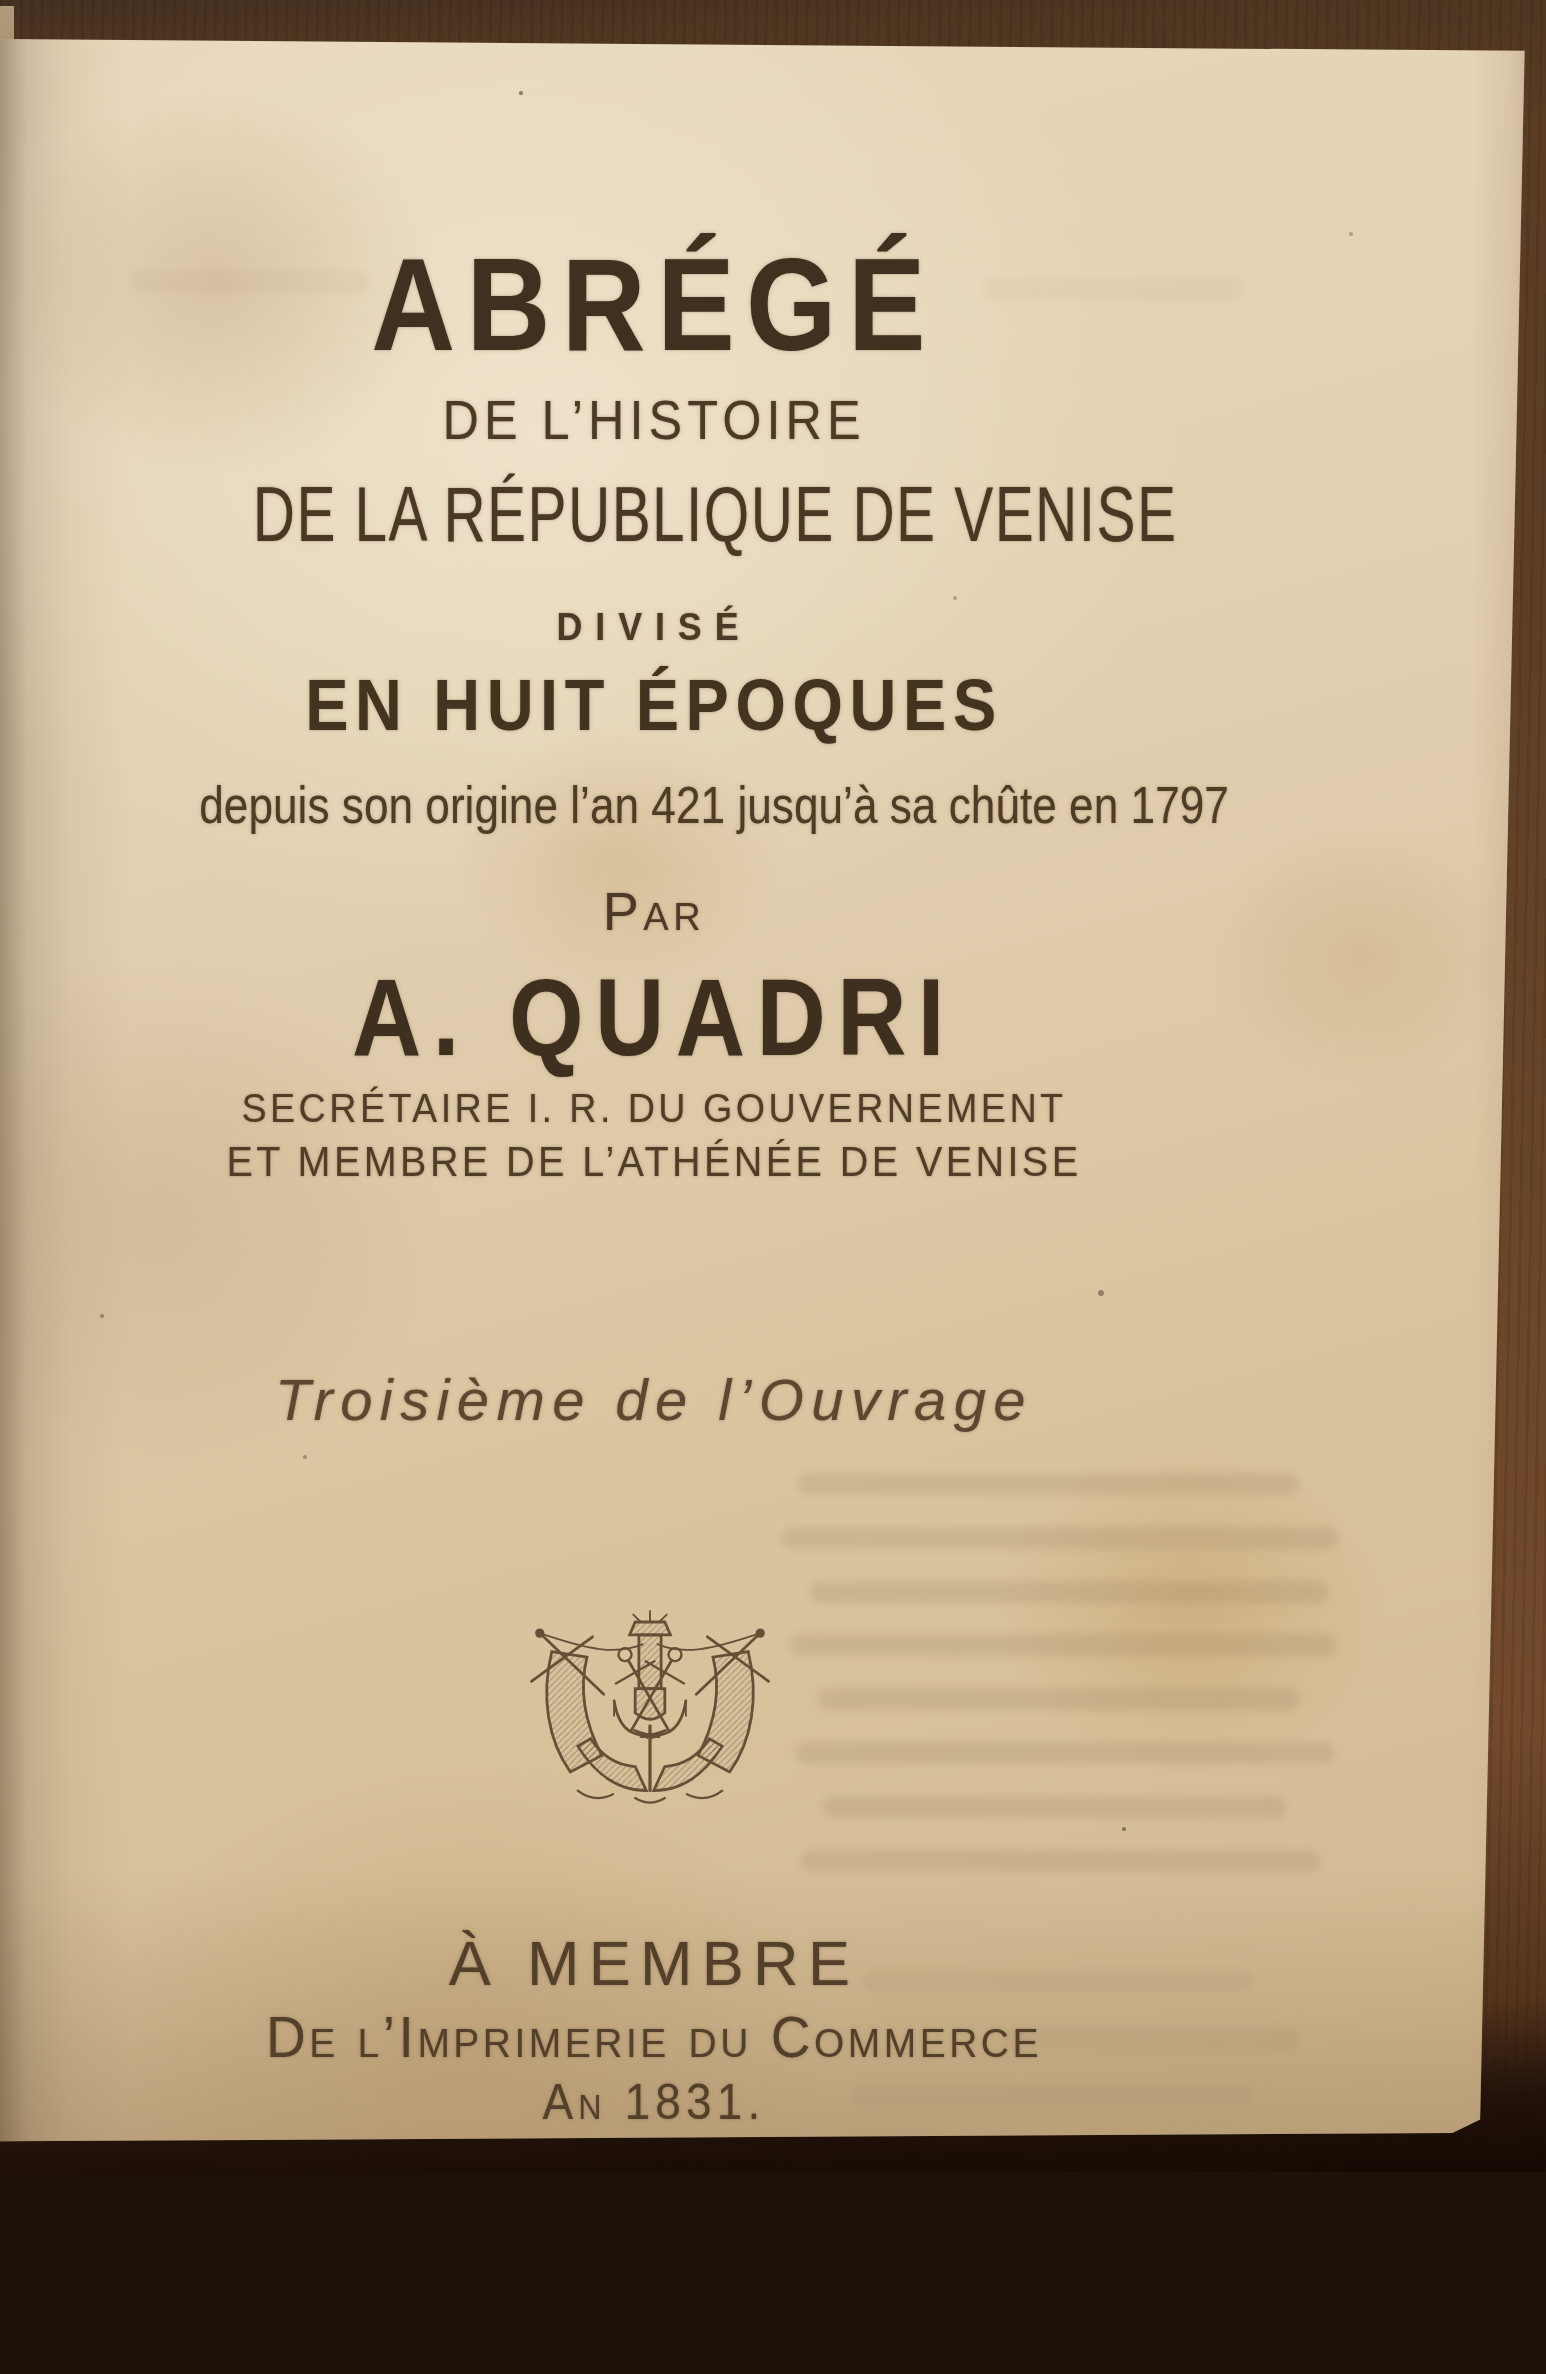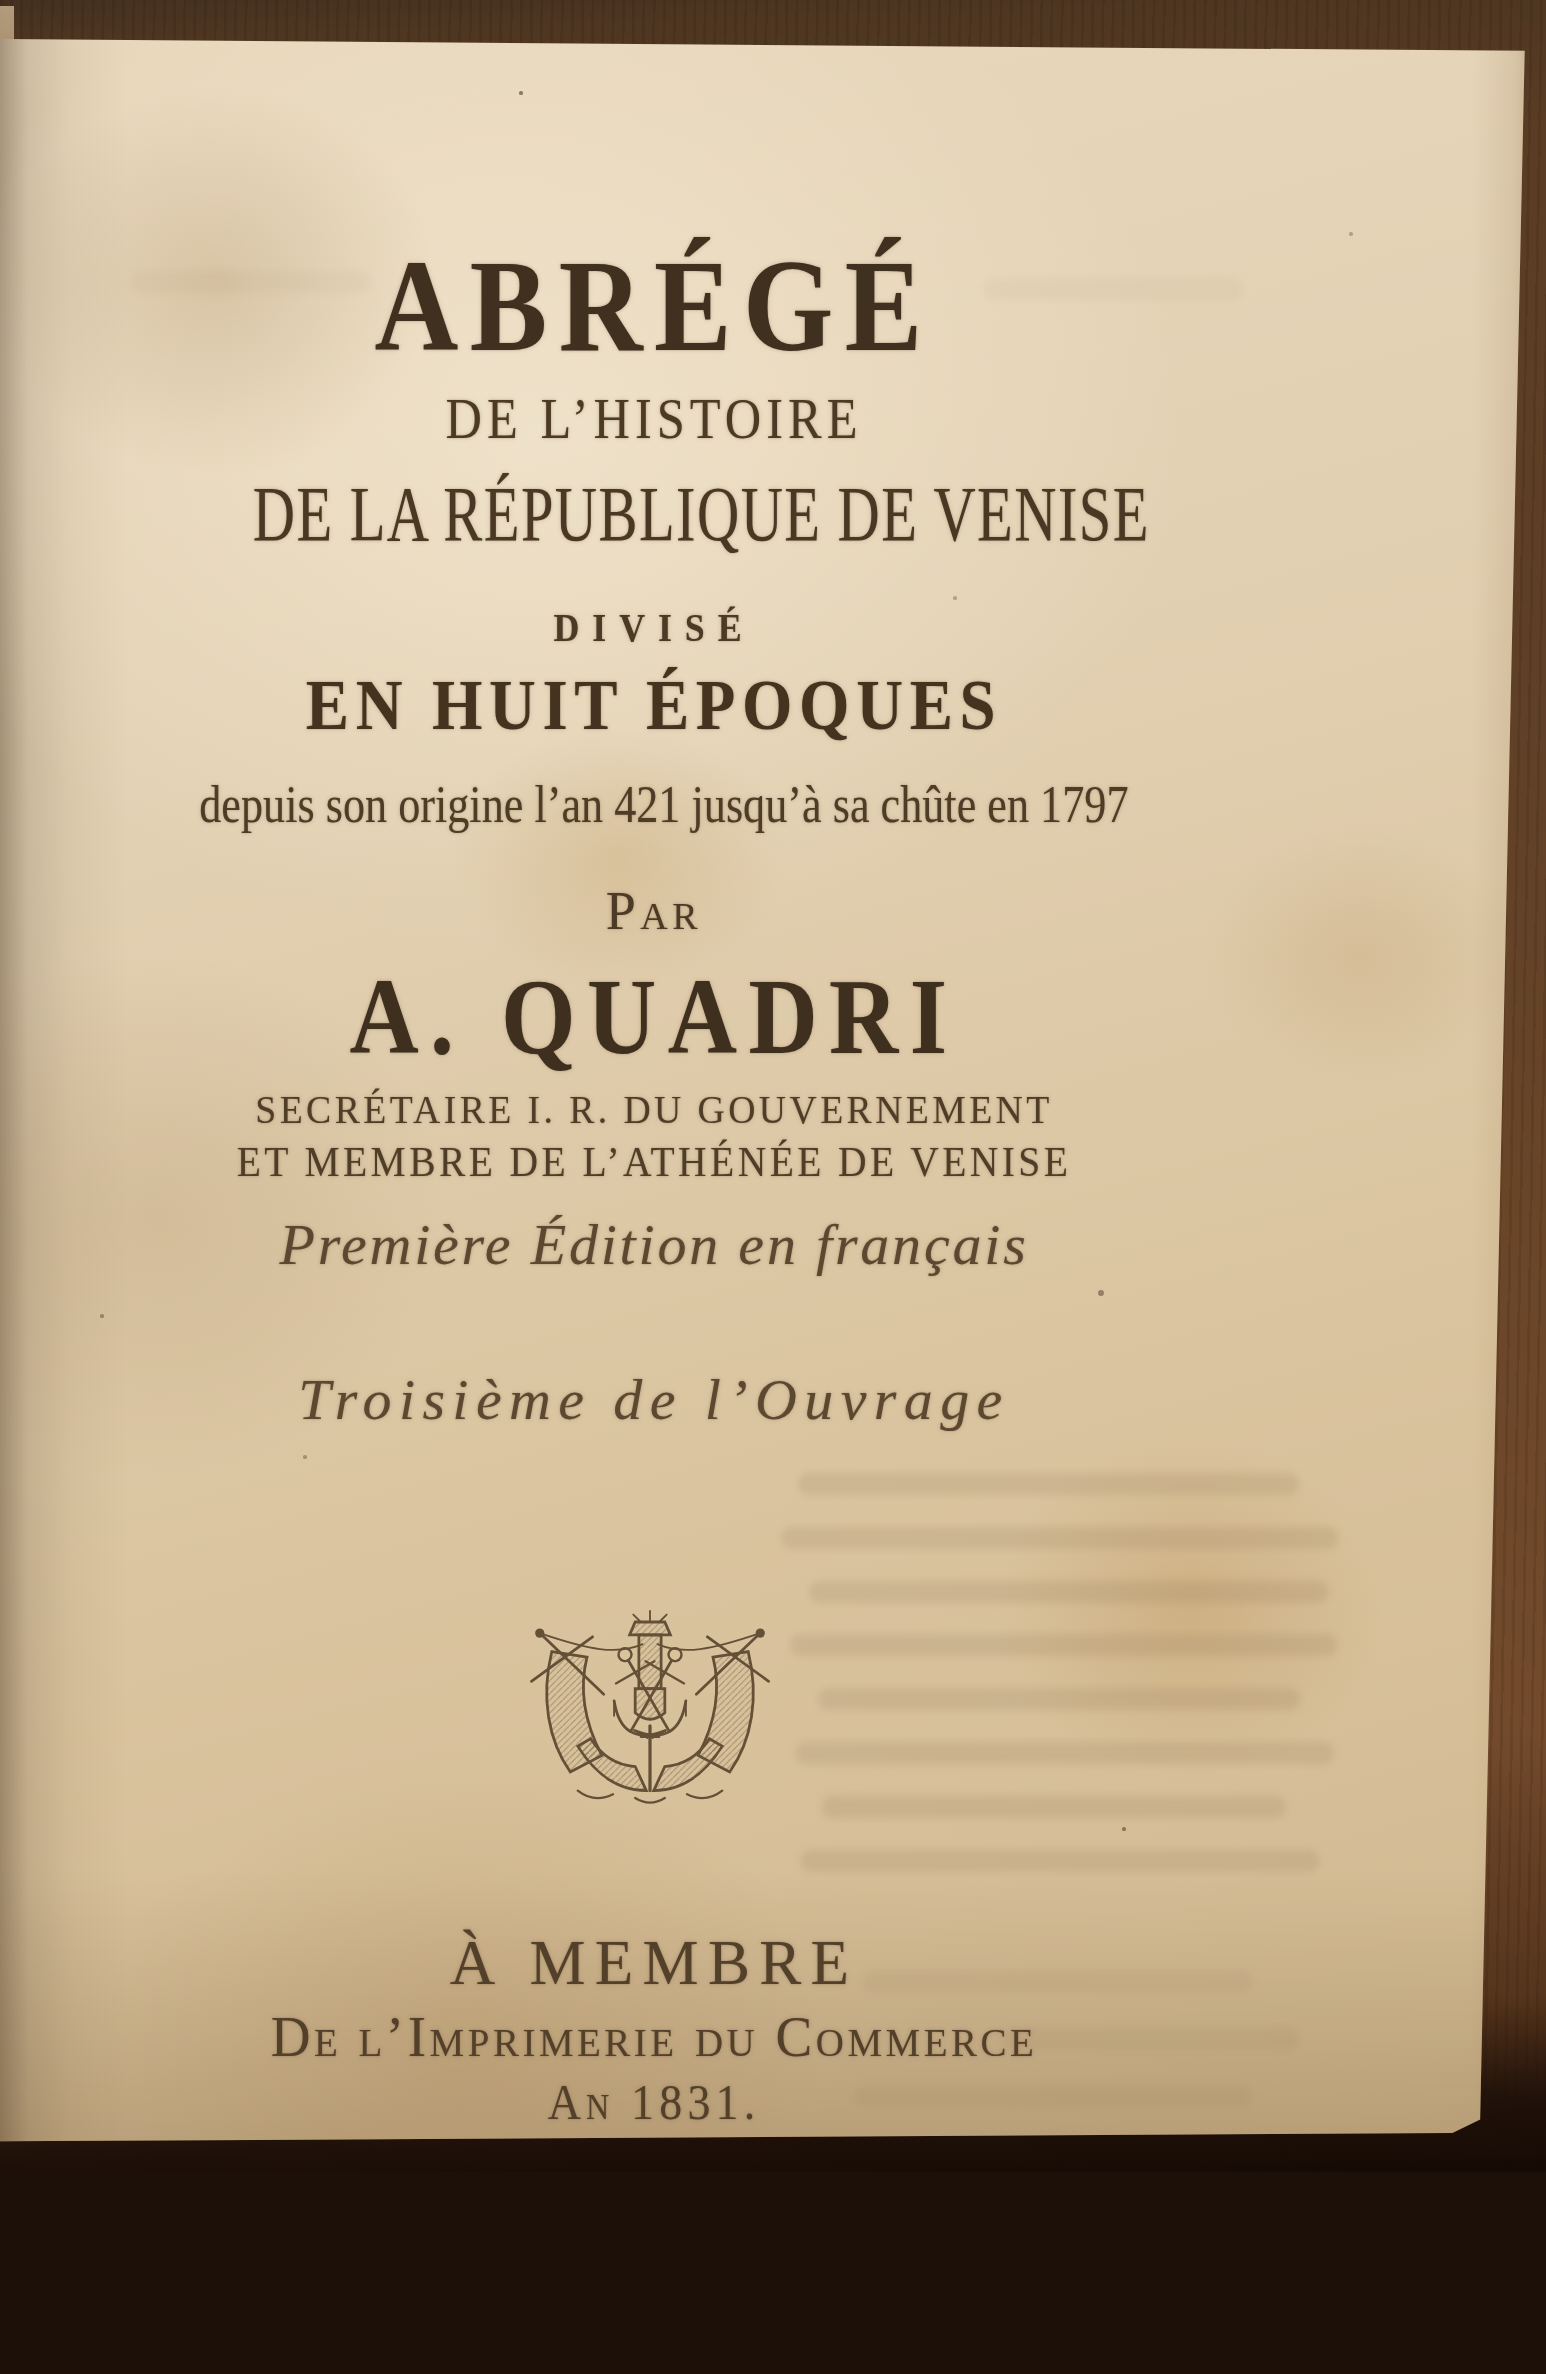--- a/index.html
+++ b/index.html
@@ -1,20 +1,20 @@
 <!DOCTYPE html>
 <html style="font-size:15px"><head>
 <meta charset="utf-8">
 <style>
   html,body{margin:0;padding:0;background:#1d1008;}
   #stage{
     position:relative;
     width:1546px;height:2172px;
     overflow:hidden;
-    font-family:Liberation Serif, serif;
+    font-family:Liberation Sans, sans-serif;
   }
   
   #wood{
     position:absolute;inset:0;
     background:
       linear-gradient(178deg,
         #453120 0%, #4e3621 2%, #5a3c24 8%, #5e3f26 30%,
         #694528 55%, #734a2c 80%, #56351c 92%, #21120a 96.5%, #150a04 100%);
   }
   #wood::before{
@@ -124,21 +124,20 @@
     <div class="line t-main">ABRÉGÉ</div>
     <div class="line t-sub1">DE L’HISTOIRE</div>
     <div class="line t-sub2">DE LA RÉPUBLIQUE DE VENISE</div>
     <div class="line t-div">DIVISÉ</div>
     <div class="line t-epo">EN HUIT ÉPOQUES</div>
     <div class="line t-range">depuis son origine l’an 421 jusqu’à sa chûte en 1797</div>
     <div class="line t-par">Par</div>
     <div class="line t-author">A.  QUADRI</div>
     <div class="line t-sec1">SECRÉTAIRE I. R. DU GOUVERNEMENT</div>
     <div class="line t-sec2">ET MEMBRE DE L’ATHÉNÉE DE VENISE</div>
-    <div class="line t-ed1">Première Édition en français</div>
     <div class="line t-ed2">Troisième de l’Ouvrage</div>
 
     <div id="emblem">
       <svg viewBox="0 0 272 218" width="252" height="202" xmlns="http://www.w3.org/2000/svg">
         <defs>
           <pattern id="hx" width="7" height="7" patternUnits="userSpaceOnUse">
             <path d="M0 7 L7 0" stroke="#5a452c" stroke-width="1.1" opacity="0.5"></path>
           </pattern>
         </defs>
         <g stroke="#55412a" stroke-width="3" fill="none" stroke-linecap="round">

